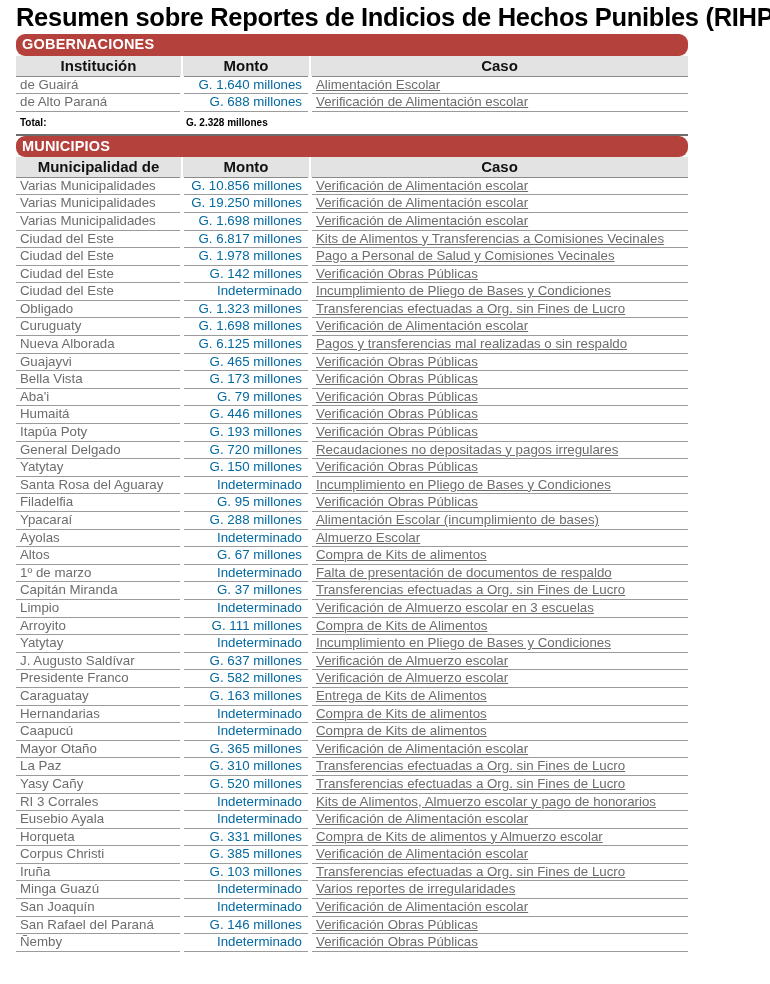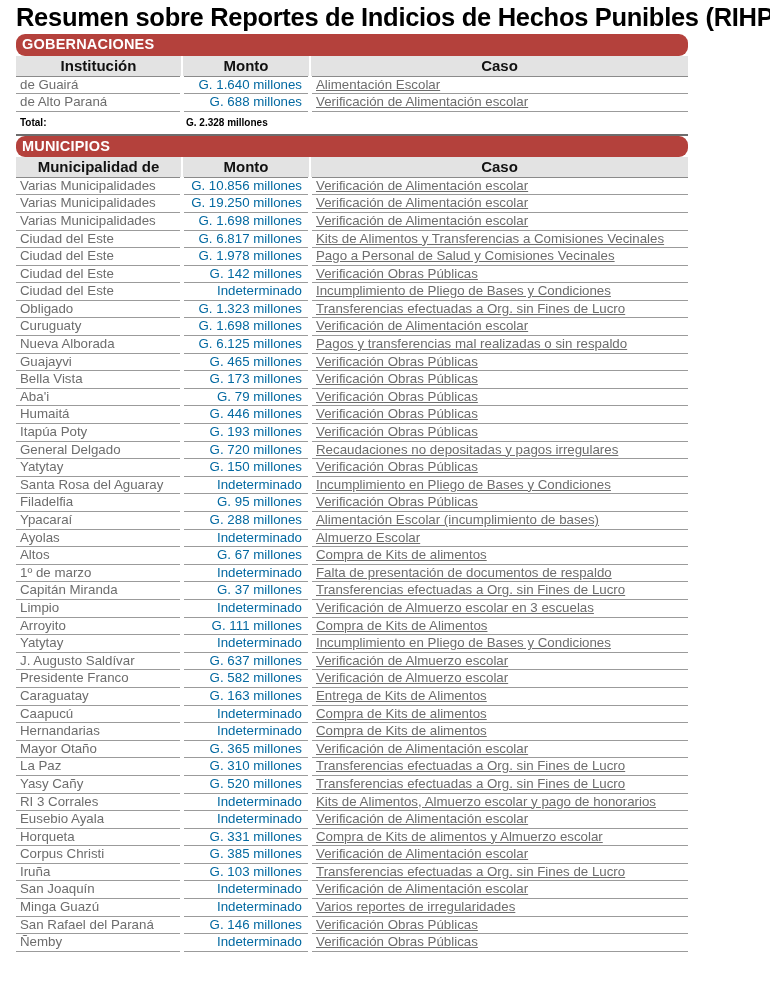--- a/index.html
+++ b/index.html
@@ -313,26 +313,26 @@
             <td class="inst">Presidente Franco</td>
             <td class="monto">G. 582 millones</td>
             <td class="caso">Verificación de Almuerzo escolar</td>
           </tr>
           <tr>
             <td class="inst">Caraguatay</td>
             <td class="monto">G. 163 millones</td>
             <td class="caso">Entrega de Kits de Alimentos</td>
           </tr>
           <tr>
+            <td class="inst">Hernandarias</td>
+            <td class="monto">Indeterminado</td>
+            <td class="caso">Compra de Kits de alimentos</td>
+          </tr>
+          <tr>
             <td class="inst">Caapucú</td>
-            <td class="monto">Indeterminado</td>
-            <td class="caso">Compra de Kits de alimentos</td>
-          </tr>
-          <tr>
-            <td class="inst">Hernandarias</td>
             <td class="monto">Indeterminado</td>
             <td class="caso">Compra de Kits de alimentos</td>
           </tr>
           <tr>
             <td class="inst">Mayor Otaño</td>
             <td class="monto">G. 365 millones</td>
             <td class="caso">Verificación de Alimentación escolar</td>
           </tr>
           <tr>
             <td class="inst">La Paz</td>
@@ -363,28 +363,28 @@
             <td class="inst">Corpus Christi</td>
             <td class="monto">G. 385 millones</td>
             <td class="caso">Verificación de Alimentación escolar</td>
           </tr>
           <tr>
             <td class="inst">Iruña</td>
             <td class="monto">G. 103 millones</td>
             <td class="caso">Transferencias efectuadas a Org. sin Fines de Lucro</td>
           </tr>
           <tr>
+            <td class="inst">Minga Guazú</td>
+            <td class="monto">Indeterminado</td>
+            <td class="caso">Varios reportes de irregularidades</td>
+          </tr>
+          <tr>
             <td class="inst">San Joaquín</td>
             <td class="monto">Indeterminado</td>
             <td class="caso">Verificación de Alimentación escolar</td>
-          </tr>
-          <tr>
-            <td class="inst">Minga Guazú</td>
-            <td class="monto">Indeterminado</td>
-            <td class="caso">Varios reportes de irregularidades</td>
           </tr>
           <tr>
             <td class="inst">San Rafael del Paraná</td>
             <td class="monto">G. 146 millones</td>
             <td class="caso">Verificación Obras Públicas</td>
           </tr>
           <tr>
             <td class="inst">Ñemby</td>
             <td class="monto">Indeterminado</td>
             <td class="caso">Verificación Obras Públicas</td>

